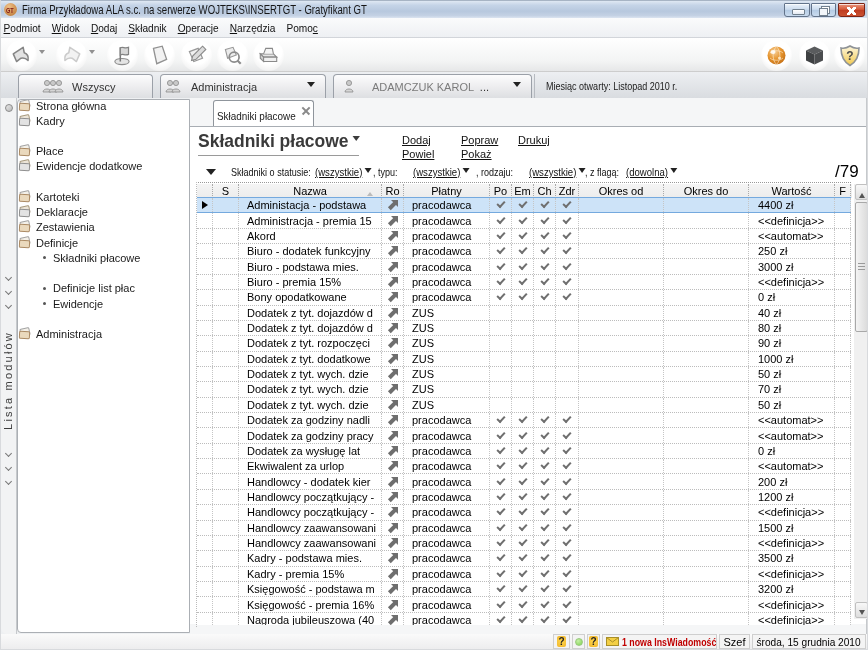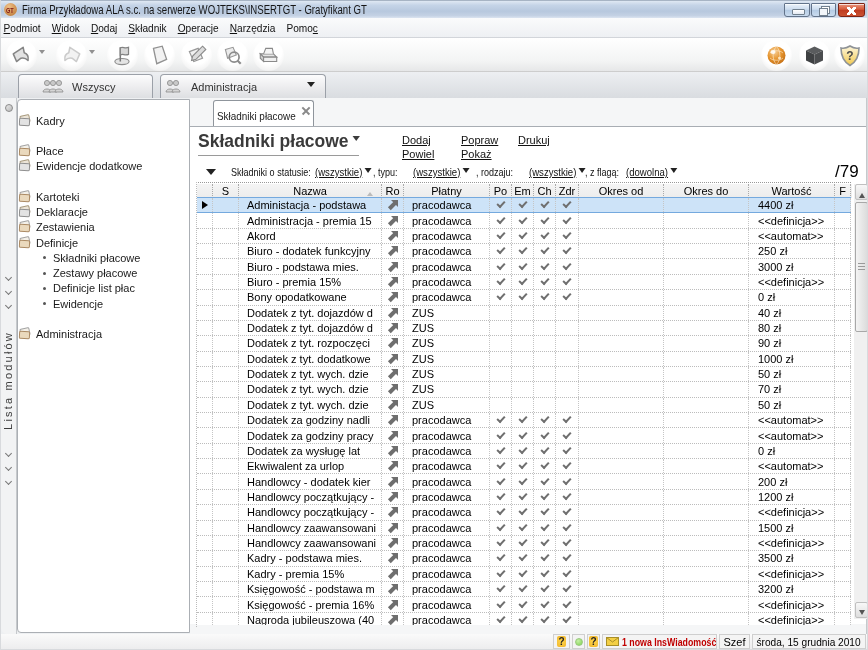--- a/index.html
+++ b/index.html
@@ -219,33 +219,52 @@
 <div class="ttab" style="left:159px;width:166px;padding-left:4px">
       <svg width="24" height="15" viewBox="0 0 24 15">
         <circle cx="5" cy="4" r="2.6" fill="#c9c9c9" stroke="#8a8a8a" stroke-width="0.8"></circle>
         <path d="M1 13 C1 9 9 9 9 13 Z" fill="#d6d6d6" stroke="#8a8a8a" stroke-width="0.8"></path>
         <circle cx="11" cy="4" r="2.6" fill="#c9c9c9" stroke="#8a8a8a" stroke-width="0.8"></circle>
         <path d="M7 13 C7 9 15 9 15 13 Z" fill="#d6d6d6" stroke="#8a8a8a" stroke-width="0.8"></path>
       </svg>
       <span style="margin-left:2px">Administracja</span>
       <span class="tdd" style="margin-left:auto;margin-right:10px"></span>
     </div>
+<div class="ttab" style="left:332px;width:199px;padding-left:10px">
+      <svg width="24" height="15" viewBox="0 0 24 15">
+        <circle cx="5" cy="4" r="2.6" fill="#c9c9c9" stroke="#8a8a8a" stroke-width="0.8"></circle>
+        <path d="M1 13 C1 9 9 9 9 13 Z" fill="#d6d6d6" stroke="#8a8a8a" stroke-width="0.8"></path>
+      </svg>
+      <span style="margin-left:4px;color:#7b7b7b">ADAMCZUK KAROL</span>
+      <span style="margin-left:auto;margin-right:24px">...</span>
+      <span class="tdd" style="margin-right:10px"></span>
+    </div>
+<div id="mies">
+      <span style="transform:scaleX(.82);transform-origin:0 50%;display:inline-block;white-space:nowrap">Miesiąc otwarty: Listopad 2010 r.</span>
+    </div>
   </div>
 <div id="main">
   <div id="strip">
     <div id="pin"></div>
     <div class="chev" style="top:176px"></div>
       <div class="chev" style="top:190px"></div>
       <div class="chev" style="top:204px"></div>
     <div id="striptext">Lista modułów</div>
     <div class="chev" style="top:352px"></div>
       <div class="chev" style="top:366px"></div>
       <div class="chev" style="top:380px"></div>
   </div>
   <div id="sidebar">
+      <div class="sitem" style="top:-2.0px">
+        <span class="ic"><svg width="14" height="14" viewBox="0 0 14 14">
+<rect x="2.5" y="1.5" width="9" height="7" rx="1" fill="#f4f1ea" stroke="#a3a3a3" transform="rotate(-12 7 5)"></rect>
+<rect x="1.5" y="4.5" width="10" height="7" rx="1" fill="#ead9bd" stroke="#ab8a64" transform="rotate(3 6 8)"></rect>
+</svg></span>
+        <span>Strona główna</span>
+      </div>
       <div class="sitem" style="top:13.2px">
         <span class="ic"><svg width="14" height="14" viewBox="0 0 14 14">
 <rect x="2.5" y="1.5" width="9" height="7" rx="1" fill="#ece5d8" stroke="#a89a7e" transform="rotate(-12 7 5)"></rect>
 <rect x="1.5" y="4.5" width="10" height="7" rx="1" fill="#e3e3e3" stroke="#8f8f8f" transform="rotate(3 6 8)"></rect>
 </svg></span>
         <span>Kadry</span>
       </div>
       <div class="sitem" style="top:43.7px">
         <span class="ic"><svg width="14" height="14" viewBox="0 0 14 14">
 <rect x="2.5" y="1.5" width="9" height="7" rx="1" fill="#f4f1ea" stroke="#a3a3a3" transform="rotate(-12 7 5)"></rect>
@@ -283,23 +302,20 @@
       </div>
       <div class="sitem" style="top:135.1px">
         <span class="ic"><svg width="14" height="14" viewBox="0 0 14 14">
 <rect x="2.5" y="1.5" width="9" height="7" rx="1" fill="#f4f1ea" stroke="#a3a3a3" transform="rotate(-12 7 5)"></rect>
 <rect x="1.5" y="4.5" width="10" height="7" rx="1" fill="#ead9bd" stroke="#ab8a64" transform="rotate(3 6 8)"></rect>
 </svg></span>
         <span>Definicje</span>
       </div>
       <div class="sitem sub" style="top:150.3px">
         <span>Składniki płacowe</span>
-      </div>
-      <div class="sitem sub" style="top:165.5px">
-        <span>Zestawy płacowe</span>
       </div>
       <div class="sitem sub" style="top:180.8px">
         <span>Definicje list płac</span>
       </div>
       <div class="sitem sub" style="top:196.0px">
         <span>Ewidencje</span>
       </div>
       <div class="sitem" style="top:226.5px">
         <span class="ic"><svg width="14" height="14" viewBox="0 0 14 14">
 <rect x="2.5" y="1.5" width="9" height="7" rx="1" fill="#f4f1ea" stroke="#a3a3a3" transform="rotate(-12 7 5)"></rect>

